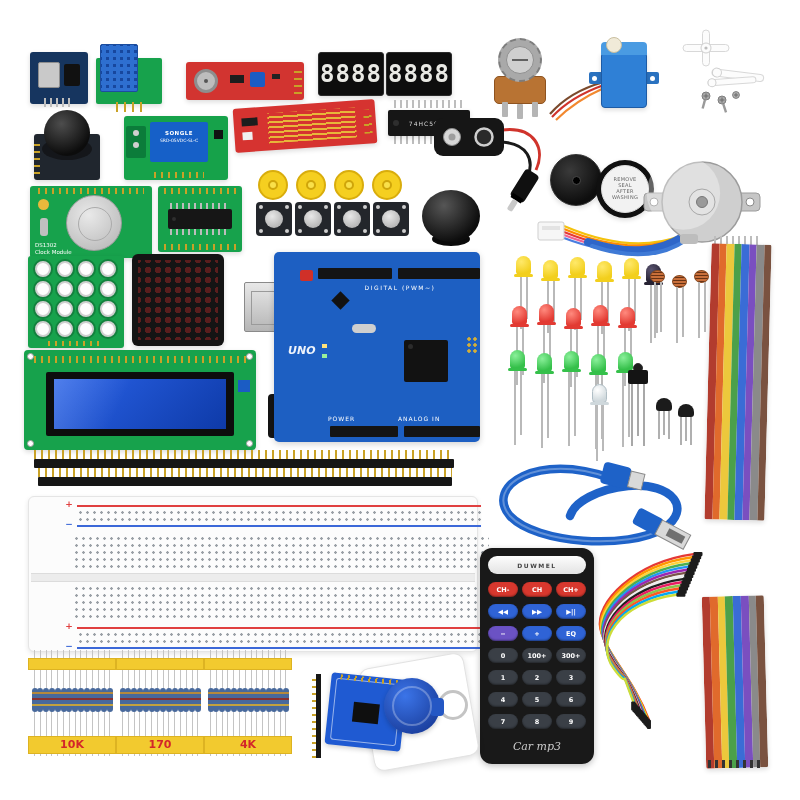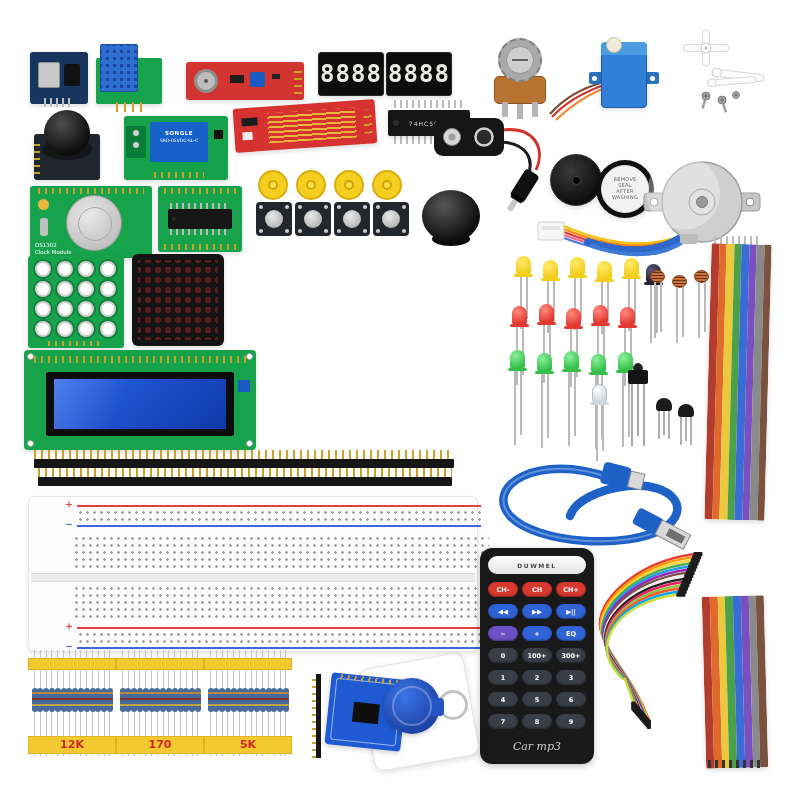--- a/index.html
+++ b/index.html
@@ -534,20 +534,41 @@
         <div class="kp-btn" style="left: 50px; top: 65px;"></div>
         <div class="kp-btn" style="left: 71.5px; top: 65px;"></div>
       </div>
     <div class="pins pins-gold-h"></div>
   </div>
 
   <div class="abs shadow" id="matrix">
     <div class="face"></div>
   </div>
 
+  <div class="abs" id="arduino">
+    <div class="usb"></div>
+    <div class="jack"></div>
+    <div class="board">
+      <div class="hdr" style="left:44px;top:16px;width:74px;"></div>
+      <div class="hdr" style="left:124px;top:16px;width:82px;"></div>
+      <div class="hdr" style="left:56px;top:174px;width:68px;"></div>
+      <div class="hdr" style="left:130px;top:174px;width:76px;"></div>
+      <div class="t-dig">DIGITAL (PWM~)</div>
+      <div class="reset"></div>
+      <div class="chip45"></div>
+      <div class="xtal"></div>
+      <div class="chip"></div>
+      <div class="icsp"></div>
+      <div class="led1"></div>
+      <div class="led2"></div>
+      <div class="t-uno">UNO</div>
+      <div class="t-pow">POWER</div>
+      <div class="t-ana">ANALOG IN</div>
+    </div>
+  </div>
 
   <div class="abs" id="led-area" style="left:0;top:0;width:800px;height:800px;">
       <div class="led" style="left: 516px; top: 256px;">
         <div class="led-head" style="background: radial-gradient(circle at 35% 30%, rgb(255, 233, 106), rgb(242, 207, 29) 72%);"></div>
         <div class="led-flange" style="background: rgb(242, 207, 29);"></div>
         <div class="led-leg l1" style="height: 52px;"></div>
         <div class="led-leg l2" style="height: 42px;"></div>
       </div>
       <div class="led" style="left: 543px; top: 260px;">
         <div class="led-head" style="background: radial-gradient(circle at 35% 30%, rgb(255, 233, 106), rgb(242, 207, 29) 72%);"></div>
@@ -850,21 +871,21 @@
         <div class="res-leg" style="left: 62px;"></div>
         <div class="res-body" style="left: 59.5px;"></div>
         <div class="res-leg" style="left: 67.8px;"></div>
         <div class="res-body" style="left: 65.3px;"></div>
         <div class="res-leg" style="left: 73.6px;"></div>
         <div class="res-body" style="left: 71.1px;"></div>
         <div class="res-leg" style="left: 79.4px;"></div>
         <div class="res-body" style="left: 76.9px;"></div>
         <div class="res-tape tape-top"></div>
         <div class="res-tape tape-bottom">
-          <div class="res-label">12K</div>
+          <div class="res-label">10K</div>
         </div>
       </div>
       <div class="res-group" style="left: 118px;">
         <div class="res-leg" style="left: 4px;"></div>
         <div class="res-body" style="left: 1.5px;"></div>
         <div class="res-leg" style="left: 9.8px;"></div>
         <div class="res-body" style="left: 7.3px;"></div>
         <div class="res-leg" style="left: 15.6px;"></div>
         <div class="res-body" style="left: 13.1px;"></div>
         <div class="res-leg" style="left: 21.4px;"></div>
@@ -918,21 +939,21 @@
         <div class="res-leg" style="left: 62px;"></div>
         <div class="res-body" style="left: 59.5px;"></div>
         <div class="res-leg" style="left: 67.8px;"></div>
         <div class="res-body" style="left: 65.3px;"></div>
         <div class="res-leg" style="left: 73.6px;"></div>
         <div class="res-body" style="left: 71.1px;"></div>
         <div class="res-leg" style="left: 79.4px;"></div>
         <div class="res-body" style="left: 76.9px;"></div>
         <div class="res-tape tape-top"></div>
         <div class="res-tape tape-bottom">
-          <div class="res-label">5K</div>
+          <div class="res-label">4K</div>
         </div>
       </div>
     </div>
 
   <div class="abs" id="rfid-pins">
     <div class="g"></div>
     <div class="b"></div>
   </div>
   <div class="abs" id="rfid-card"></div>
   <div class="abs" id="rfid-module">

